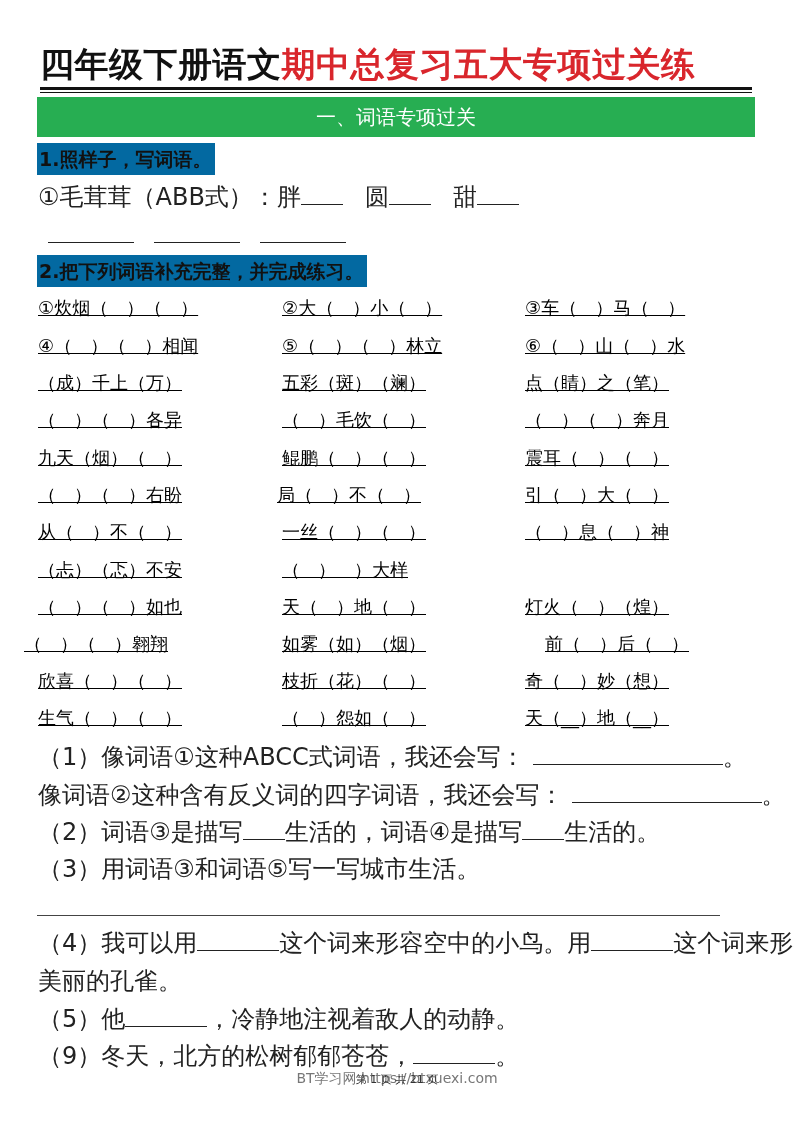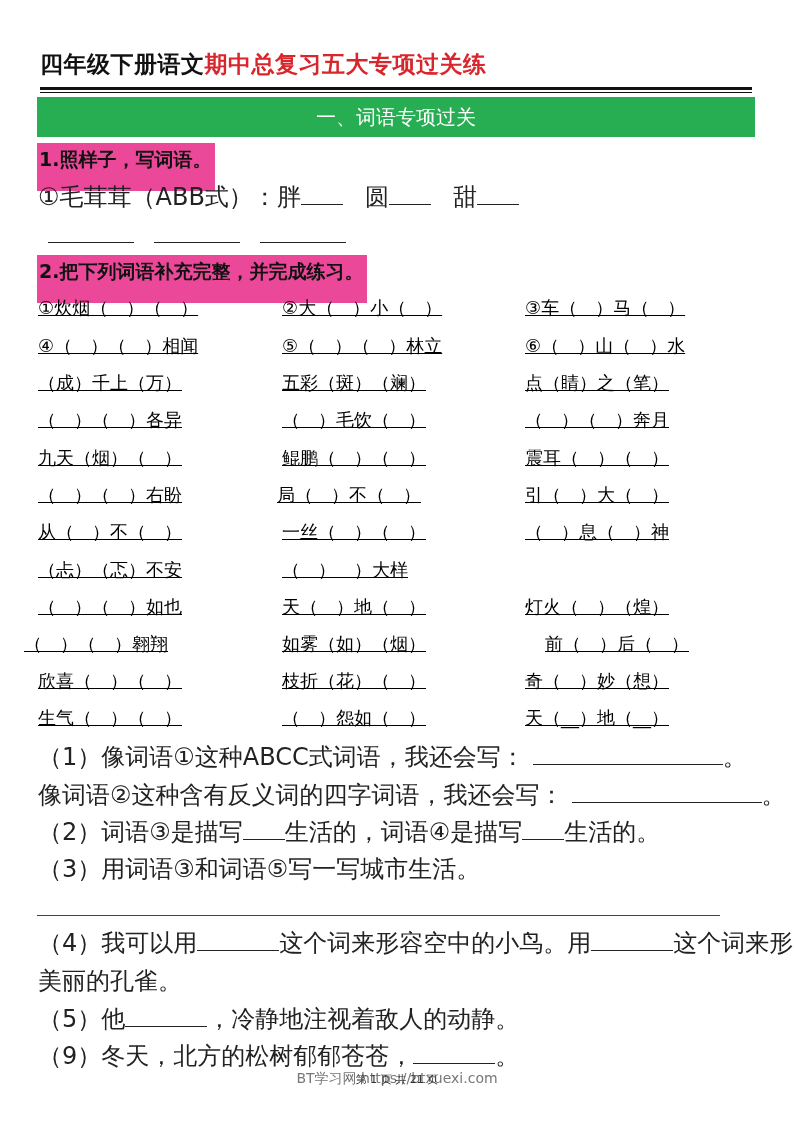--- a/index.html
+++ b/index.html
@@ -3,33 +3,33 @@
   <meta charset="utf-8">
   <style>
     html, body { margin: 0; padding: 0; }
     body {
       width: 794px; height: 1123px; background: #ffffff; position: relative; overflow: hidden;
       font-family: "DejaVu Sans", "Liberation Sans", sans-serif; color: #1a1a1a;
     }
     .abs { position: absolute; }
     .title {
       left: 40px; top: 42px; width: 715px; height: 44px; white-space: nowrap;
-      font-size: 23px; font-weight: bold; line-height: 44px; letter-spacing: 0.5px;
+      font-size: 34px; font-weight: bold; line-height: 44px; letter-spacing: 0.5px;
     }
     .title .black { color: #111111; }
     .title .red { color: #d9262c; }
     .title-rule-thick { left: 40px; top: 87px; width: 712px; height: 3px; background: #111; }
     .title-rule-thin { left: 40px; top: 92px; width: 712px; height: 1px; background: #111; }
     .section-bar {
       left: 37px; top: 97px; width: 718px; height: 40px; background: #27ae52;
       color: #ffffff; font-size: 20px; line-height: 40px; text-align: center;
     }
     .heading {
-      background: #ec4899; font-size: 19px; font-weight: bold; height: 32px; line-height: 32px;
-      padding: 0 4px 16px 2px; color: #111;
+      background: #0369a1; font-size: 19px; font-weight: bold; height: 32px; line-height: 32px;
+      padding: 0 4px 0 2px; color: #111;
     }
     .line { font-size: 24px; line-height: 28px; height: 28px; white-space: nowrap; color: #222; }
     .blank { display: inline-block; border-bottom: 1px solid #222; height: 20px; vertical-align: baseline; }
     .cell { position: absolute; font-size: 18px; line-height: 28px; white-space: nowrap; color: #000000; text-decoration: underline; }
     .rule { left: 37px; top: 915px; width: 683px; height: 1px; background: #444; }
     .footer {
       left: 0; top: 1070px; width: 794px; text-align: center; font-size: 14px; color: #777;
     }
     .footer-page {
       left: 0; top: 1072px; width: 794px; text-align: center; font-size: 11px; color: #333;

